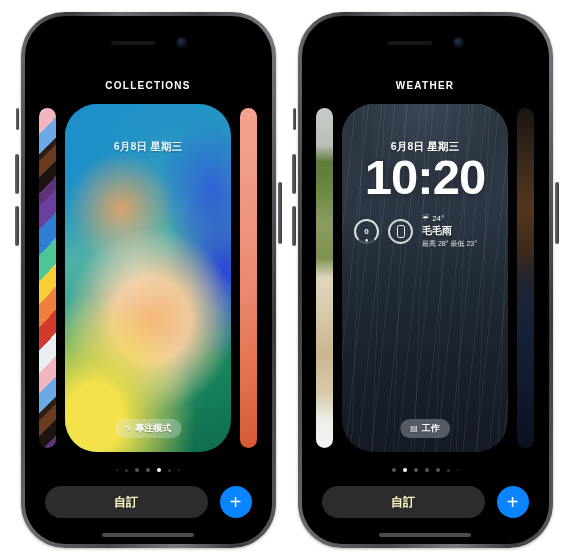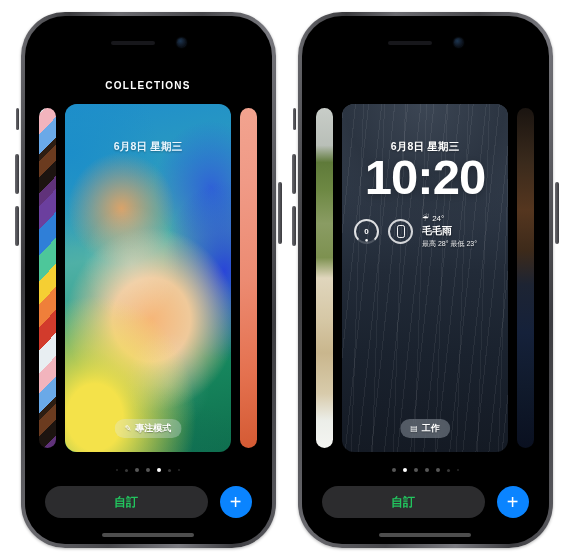--- a/index.html
+++ b/index.html
@@ -95,21 +95,21 @@
     flex: 0 0 auto;
     position: relative;
   }
   .side-card.left  { margin-right: 9px; }
   .side-card.right { margin-left: 9px; }
 
   .main-card {
     position: relative;
     width: 166px;
     height: 348px;
-    border-radius: 12px;
+    border-radius: 32px;
     overflow: hidden;
     flex: 0 0 auto;
   }
 
   
   .wp-abstract {
     position: absolute; inset: 0;
     background:
       radial-gradient(105% 60% at 18% 90%, #f4e24a 0%, #f4e24a 16%, rgba(244,226,74,0) 58%),
       radial-gradient(70% 46% at 8% 98%, #0d8f6a 0%, rgba(13,143,106,0) 62%),
@@ -308,21 +308,21 @@
   .bottom-bar {
     position: absolute;
     left: 20px; right: 20px; top: 470px;
     display: flex; align-items: center; gap: 12px;
   }
   .customize-btn {
     flex: 1;
     height: 32px;
     border-radius: 16px;
     background: #2c2c2e;
-    color: #22c55e;
+    color: #fef9c3;
     font-size: 12px;
     font-weight: bold;
     display: flex; align-items: center; justify-content: center;
     border: none;
     cursor: pointer;
   }
   .add-btn {
     width: 32px; height: 32px;
     border-radius: 50%;
     background: #0a84ff;
@@ -408,20 +408,21 @@
     <div class="btn-side btn-left-vdn"></div>
     <div class="btn-side btn-right-pwr"></div>
 
     <div class="phone-inner">
 
       <div class="island-row">
         <div class="speaker"></div>
         <div class="front-cam"></div>
       </div>
 
+      <div class="page-title">WEATHER</div>
 
       <div class="carousel">
 
         <div class="side-card left">
           <div class="wp-field"></div>
         </div>
 
         <div class="main-card">
           <div class="wp-rain"></div>
 

